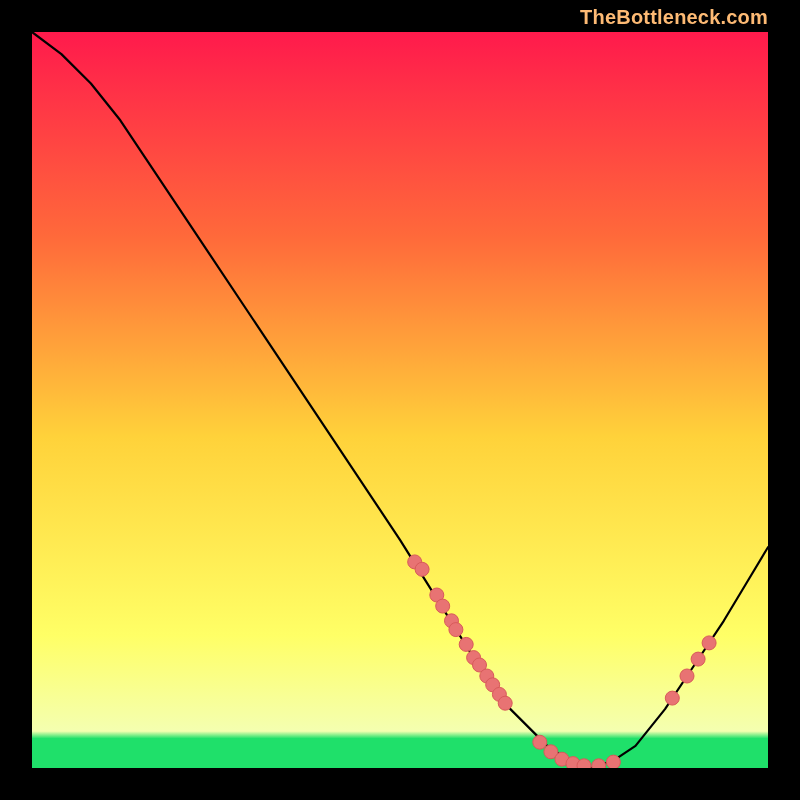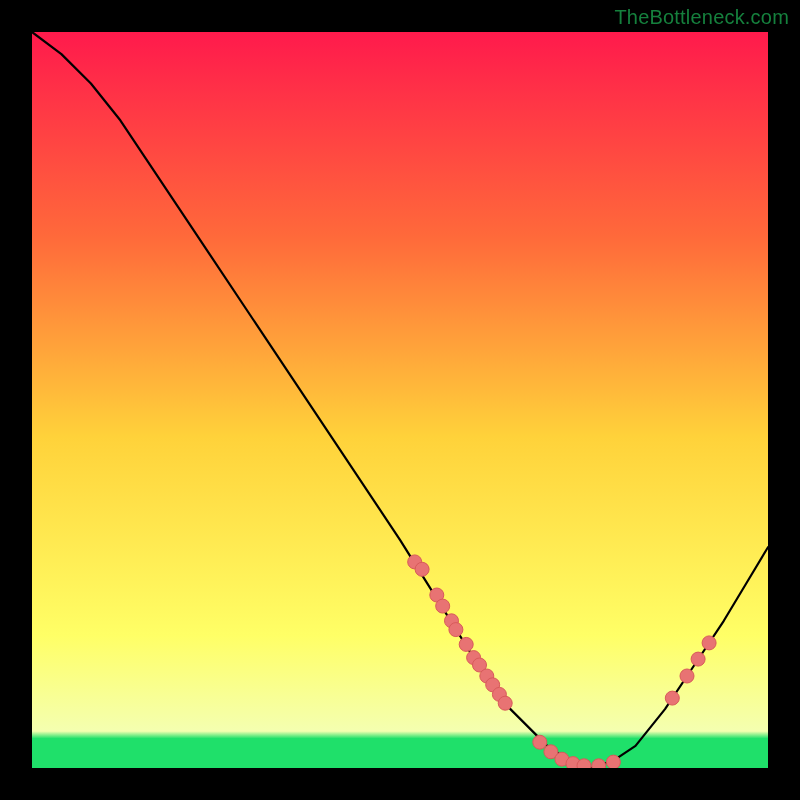--- a/index.html
+++ b/index.html
@@ -13,24 +13,24 @@
   }
   .frame {
     position: relative;
     width: 800px;
     height: 800px;
     background: #000000;
   }
   .watermark {
     position: absolute;
     top: 6px;
-    right: 11px;
-    color: #15803d;
+    right: 32px;
+    color: #fdba74;
     font-size: 20px;
-    font-weight: 400;
+    font-weight: 700;
     letter-spacing: 0.2px;
     z-index: 10;
   }
   .plot {
     position: absolute;
     left: 32px;
     top: 32px;
     width: 736px;
     height: 736px;
   }

